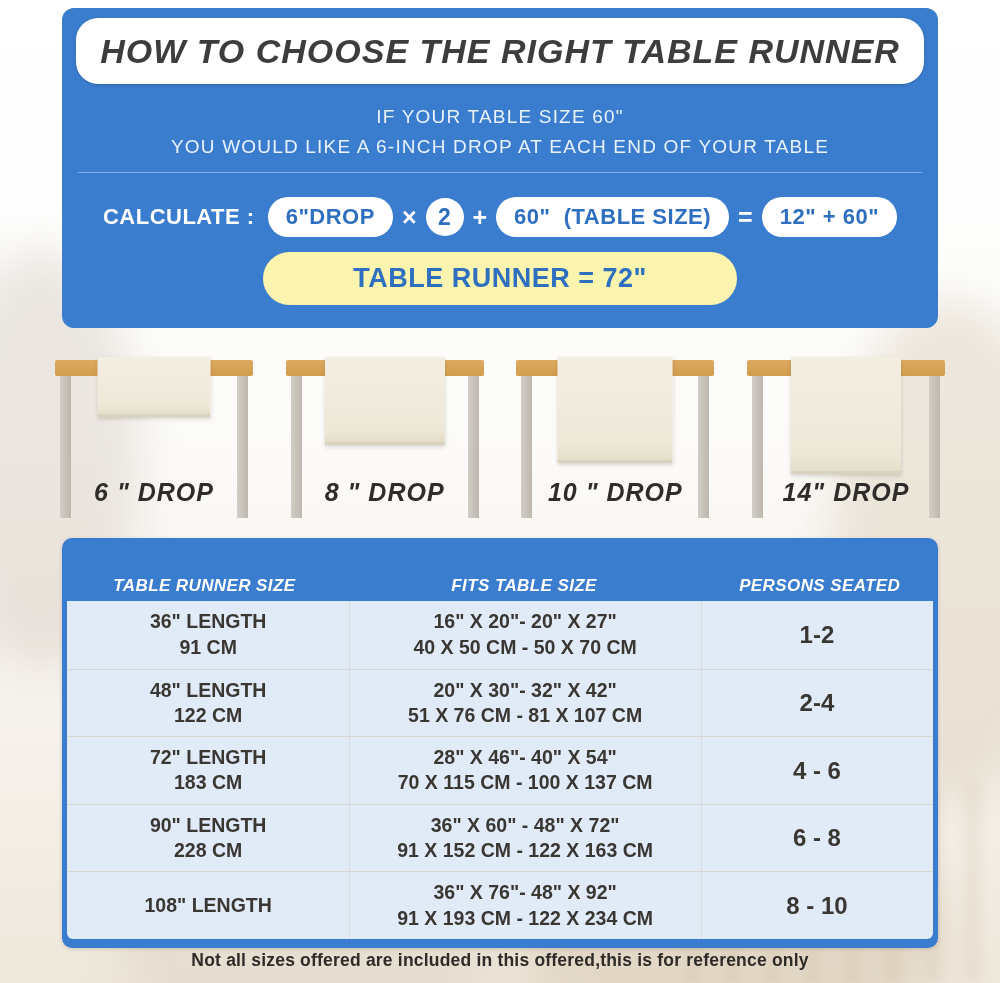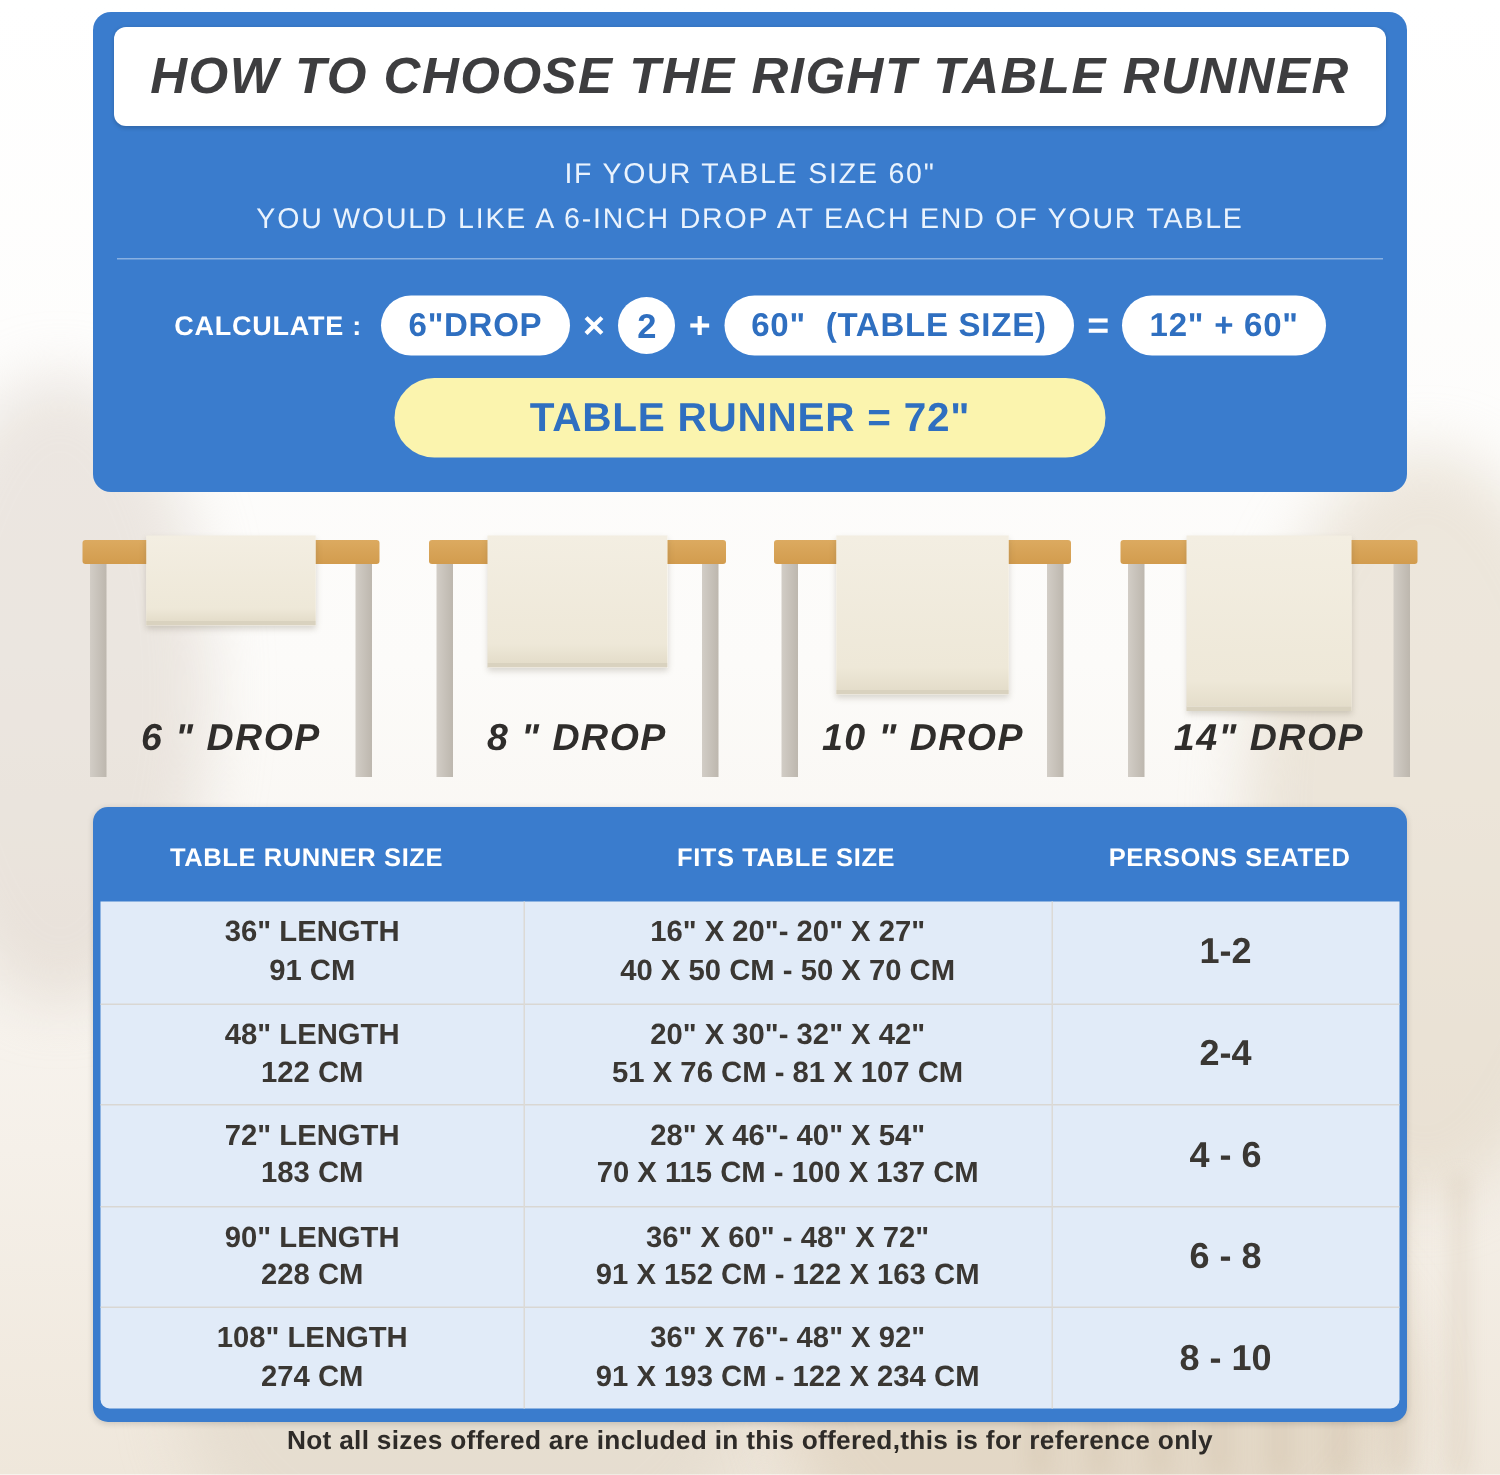--- a/index.html
+++ b/index.html
@@ -15,33 +15,33 @@
   .ph2 { right:-70px; top:300px; width:240px; height:500px; background:rgba(221,209,190,.5); }
   .ph3 { left:120px; bottom:-80px; width:380px; height:260px; background:rgba(223,213,198,.55); }
   .ph4 { right:60px; bottom:-90px; width:420px; height:280px; background:rgba(216,202,180,.55); }
   .slats { position:absolute; right:0; bottom:0; width:340px; height:200px; filter:blur(6px); opacity:.35;
     background:repeating-linear-gradient(90deg, rgba(196,178,150,.0) 0 26px, rgba(196,178,150,.55) 26px 40px); }
 
   
   .blue-panel { position:absolute; left:62px; top:8px; width:876px; height:320px;
     background:#3a7ccd; border-radius:12px; }
   .title-box { position:absolute; left:14px; right:14px; top:10px; height:66px;
-    background:#ffffff; border-radius:8px; display:flex; align-items:center; justify-content:center;
+    background:#ffffff; border-radius:22px; display:flex; align-items:center; justify-content:center;
     box-shadow:0 1px 3px rgba(0,0,0,.18); }
   .title-box h1 { font-size:34px; font-weight:700; font-style:italic; color:#3d3d3f;
     letter-spacing:1px; white-space:nowrap; }
   .subtitle { position:absolute; width:100%; text-align:center; color:#eaf3fd;
     font-size:19px; font-weight:400; letter-spacing:1.2px; }
   .sub1 { top:98px; }
   .sub2 { top:128px;text-align:center; }
   .hero-divider { position:absolute; left:16px; right:16px; top:164px; height:1px;
     background:rgba(255,255,255,.4); }
   .calc-row { position:absolute; left:0; right:0; top:182px; height:54px;
     display:flex; align-items:center; justify-content:center; gap:9px; }
-  .calc-label { color:#ffffff; font-weight:700; font-size:18px; letter-spacing:.5px; margin-right:4px; }
+  .calc-label { color:#ffffff; font-weight:700; font-size:22px; letter-spacing:.5px; margin-right:4px; }
   .pill { background:#ffffff; color:#2f6fc0; font-weight:700; font-size:22px;
     border-radius:999px; padding:7px 18px; white-space:pre; letter-spacing:.5px; }
   .op { color:#ffffff; font-weight:700; font-size:25px; }
   .circle-2 { background:#ffffff; color:#2f6fc0; font-weight:700; font-size:23px;
     width:38px; height:38px; border-radius:50%; display:flex; align-items:center; justify-content:center; }
   .banner-row { position:absolute; left:0; right:0; top:244px; display:flex; justify-content:center; }
   .banner { background:#fbf4ae; color:#2f6fc0; font-weight:700; font-size:27px;
     border-radius:999px; padding:11px 90px; letter-spacing:.5px; white-space:nowrap; }
 
   
@@ -59,21 +59,21 @@
   .fig:nth-child(1) .runner { height:60px; }
   .fig:nth-child(2) .runner { height:88px; width:120px; }
   .fig:nth-child(3) .runner { height:106px; width:115px; }
   .fig:nth-child(4) .runner { height:117px; width:110px; }
   .fig-label { position:absolute; top:138px; left:0; width:100%; text-align:center;
     font-size:25px; font-weight:700; font-style:italic; color:#2f2d2b; letter-spacing:1px; white-space:nowrap; }
 
   
   .size-table { position:absolute; left:62px; top:538px; width:876px; height:410px;
     background:#3a7ccd; border-radius:10px; box-shadow:0 1px 4px rgba(0,0,0,.15); }
-  .thead { position:absolute; left:0; right:0; top:2px; height:63px; display:flex; align-items:center; }
+  .thead { position:absolute; left:0; right:0; top:16px; height:63px; display:flex; align-items:center;font-style:italic; }
   .th { color:#ffffff; font-weight:700; font-size:17px; letter-spacing:.4px; text-align:center; }
   .c1 { width:32.5%; } .c2 { width:40.5%; } .c3 { width:27%; }
   .tbody { position:absolute; left:5px; right:5px; top:63px; bottom:9px;
     background:rgba(255,255,255,.85); border-radius:0 0 6px 6px; }
   .vline { position:absolute; top:0; bottom:0; width:1px; background:#dcdad6; }
   .v1 { left:32.6%; } .v2 { left:73.2%; }
   .tr { display:flex; align-items:center; height:20%; }
   .tr + .tr { border-top:1px solid #d9d7d3; }
   .td { text-align:center; color:#3a3733; font-weight:700; font-size:19.5px; line-height:1.3; }
   .td.c1 { width:32.6%; } .td.c2 { width:40.6%; } .td.c3 { width:26.8%; font-size:24px; }
@@ -198,21 +198,20 @@
       <div class="td c2">
         <div>36" X 60" - 48" X 72"</div>
         <div>91 X 152 CM - 122 X 163 CM</div>
       </div>
       <div class="td c3">6 - 8</div>
     </div>
 
     <div class="tr">
       <div class="td c1">
         <div>108" LENGTH</div>
-        <div>274 CM</div>
       </div>
       <div class="td c2">
         <div>36" X 76"- 48" X 92"</div>
         <div>91 X 193 CM - 122 X 234 CM</div>
       </div>
       <div class="td c3">8 - 10</div>
     </div>
   </div>
 </div>
 

